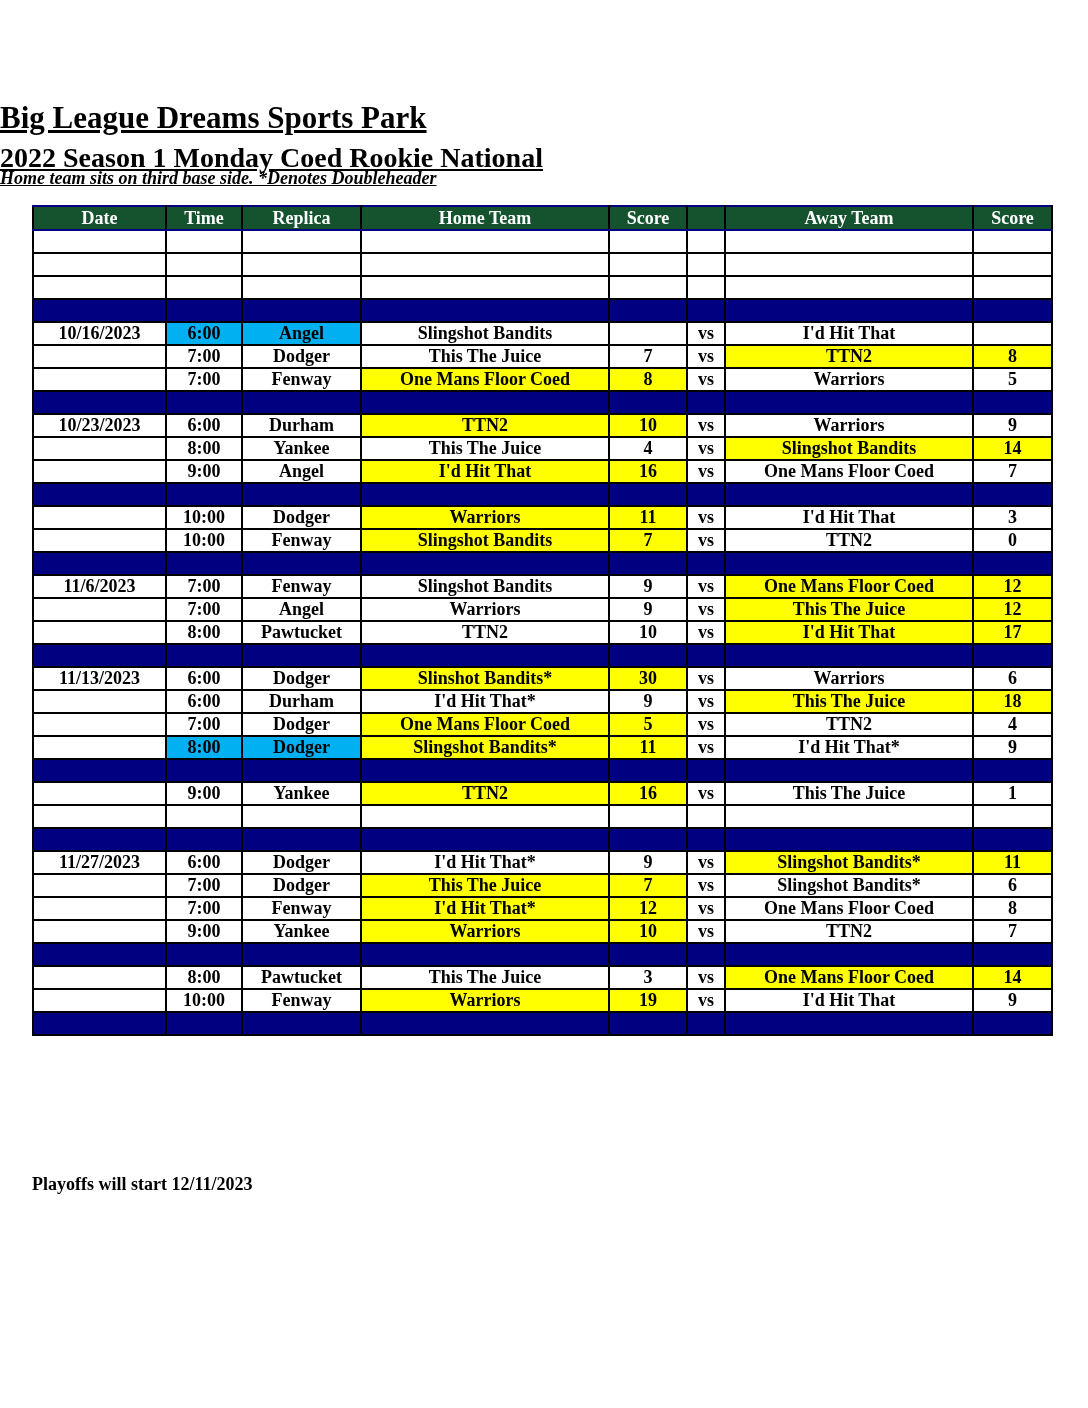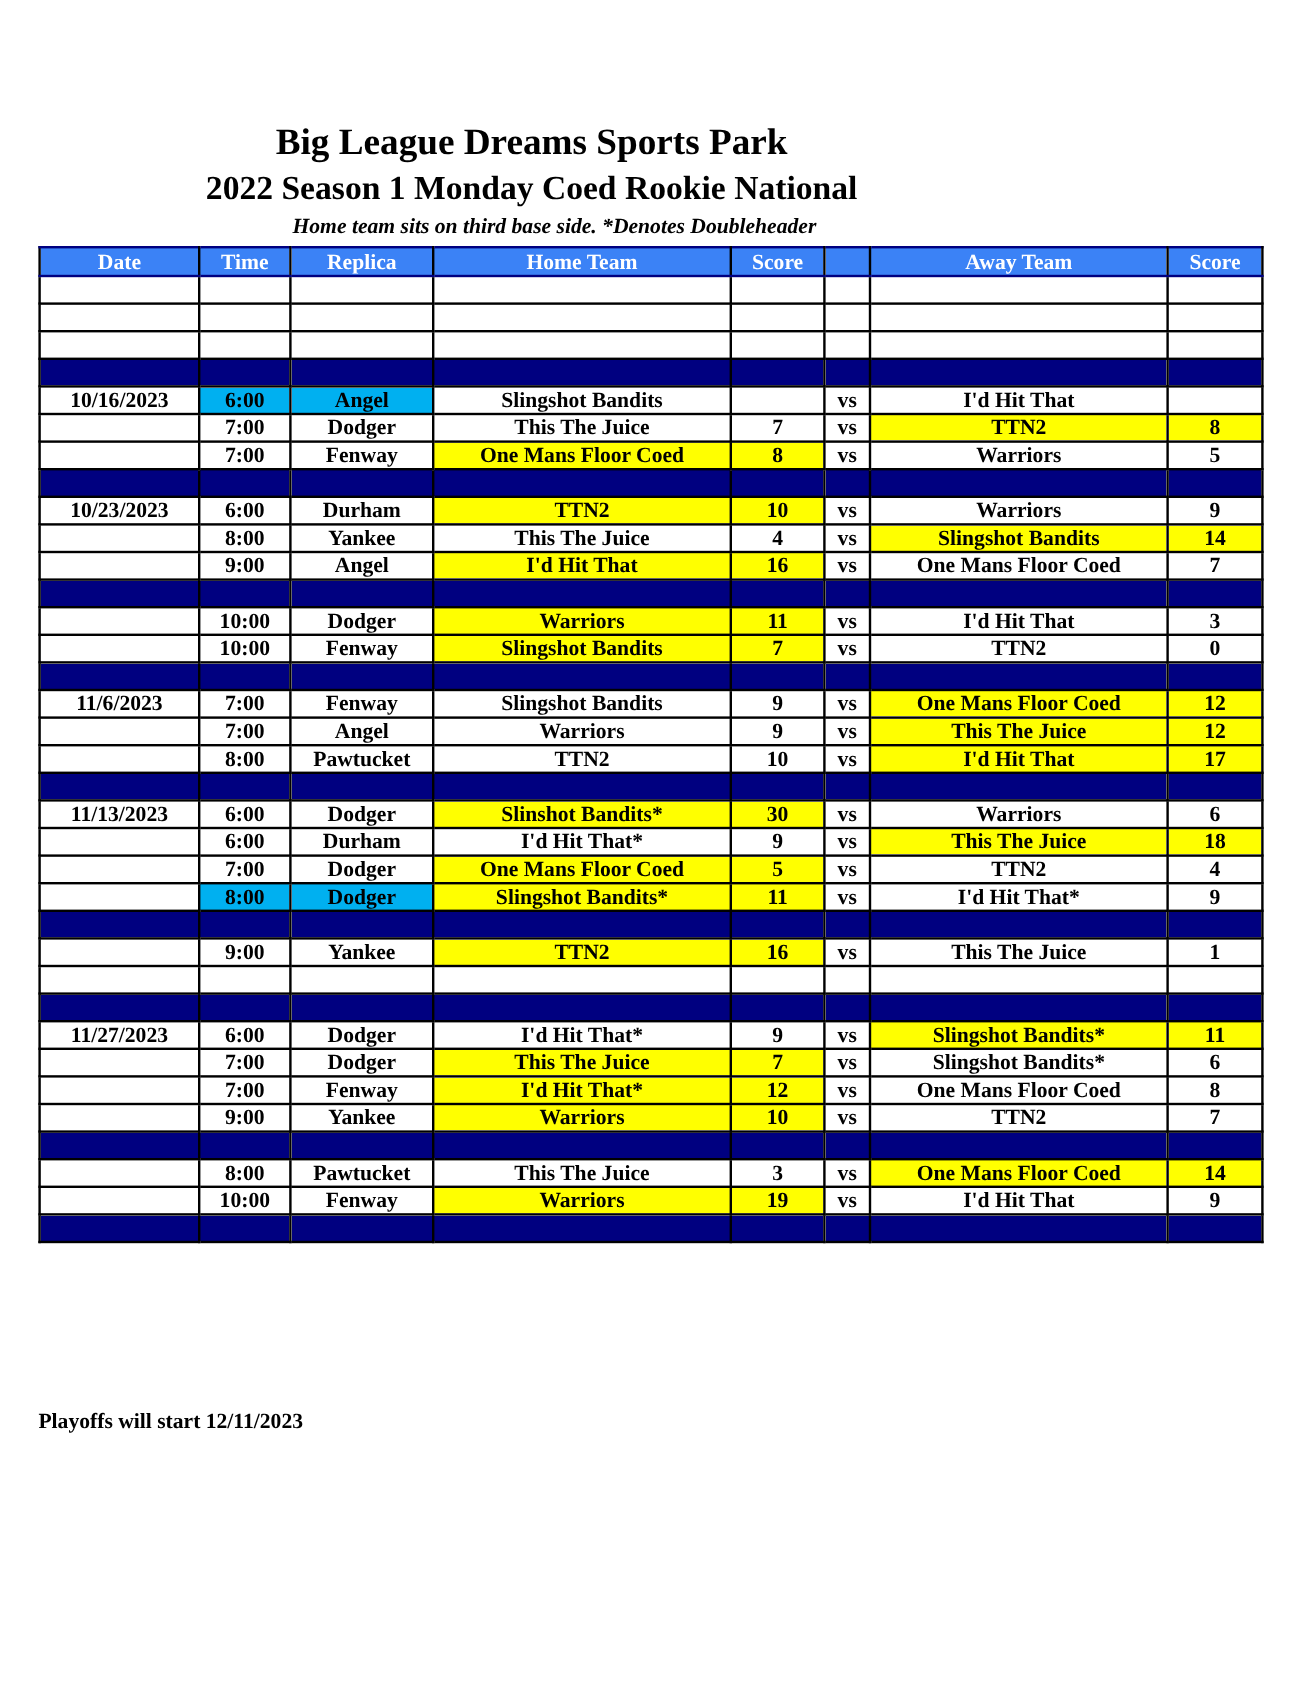--- a/index.html
+++ b/index.html
@@ -1,23 +1,23 @@
 <!DOCTYPE html>
 <html><head>
 <meta charset="utf-8">
 <style>
   html, body { margin: 0; padding: 0; background: #ffffff; }
   body { width: 1088px; height: 1408px; position: relative; font-family: "Liberation Serif", "DejaVu Serif", serif; color: #000; }
-  .title { position: absolute; left: 0; width: 886px; text-align: center; font-weight: bold; }
+  .title { position: absolute; left: 0; width: 886px; font-weight: bold; text-decoration: underline; }
   #t1 { top: 100px; font-size: 31px; }
   #t2 { top: 142px; font-size: 28px; }
-  #t3 { top: 178px; font-size: 18px; font-style: italic; padding-left: 19px; }
+  #t3 { top: 168px; font-size: 18px; font-style: italic; }
   table.sched { position: absolute; left: 32px; top: 205px; border-collapse: collapse; table-layout: fixed; width: 1019px; }
   table.sched td, table.sched th { border: 2px solid #000; height: 21px; padding: 0; text-align: center; font-size: 18px; font-weight: bold; white-space: nowrap; overflow: hidden; line-height: 21px; }
-  table.sched th { background: #3b82f6; color: #fff; font-weight: bold; height: 22px; border-color: #000080; border-left: 2px solid #000; border-right: 2px solid #000; }
+  table.sched th { background: #14532d; color: #fff; font-weight: bold; height: 22px; border-color: #000080; border-left: 2px solid #000; border-right: 2px solid #000; }
   tr.sep td { background: #000080; height: 21px; }
   td.vs { font-size: 16px; }
   td.hl { background: #ffff00; }
   td.cy { background: #00b0f0; }
   .footer { position: absolute; left: 32px; top: 1174px; font-size: 18px; font-weight: bold; }
 </style>
 </head>
 <body>
 
 <div class="title" id="t1">Big League Dreams Sports Park</div>

